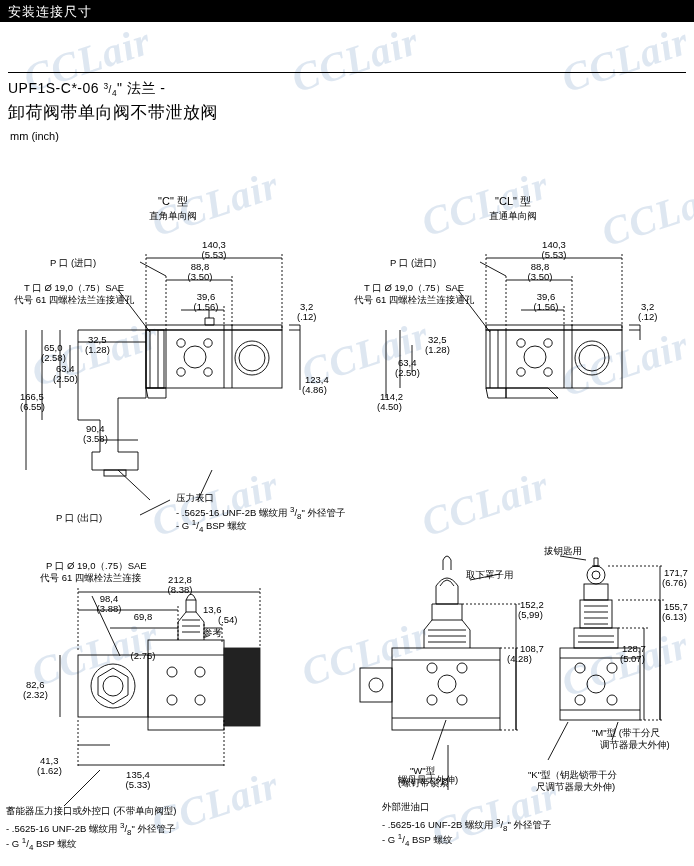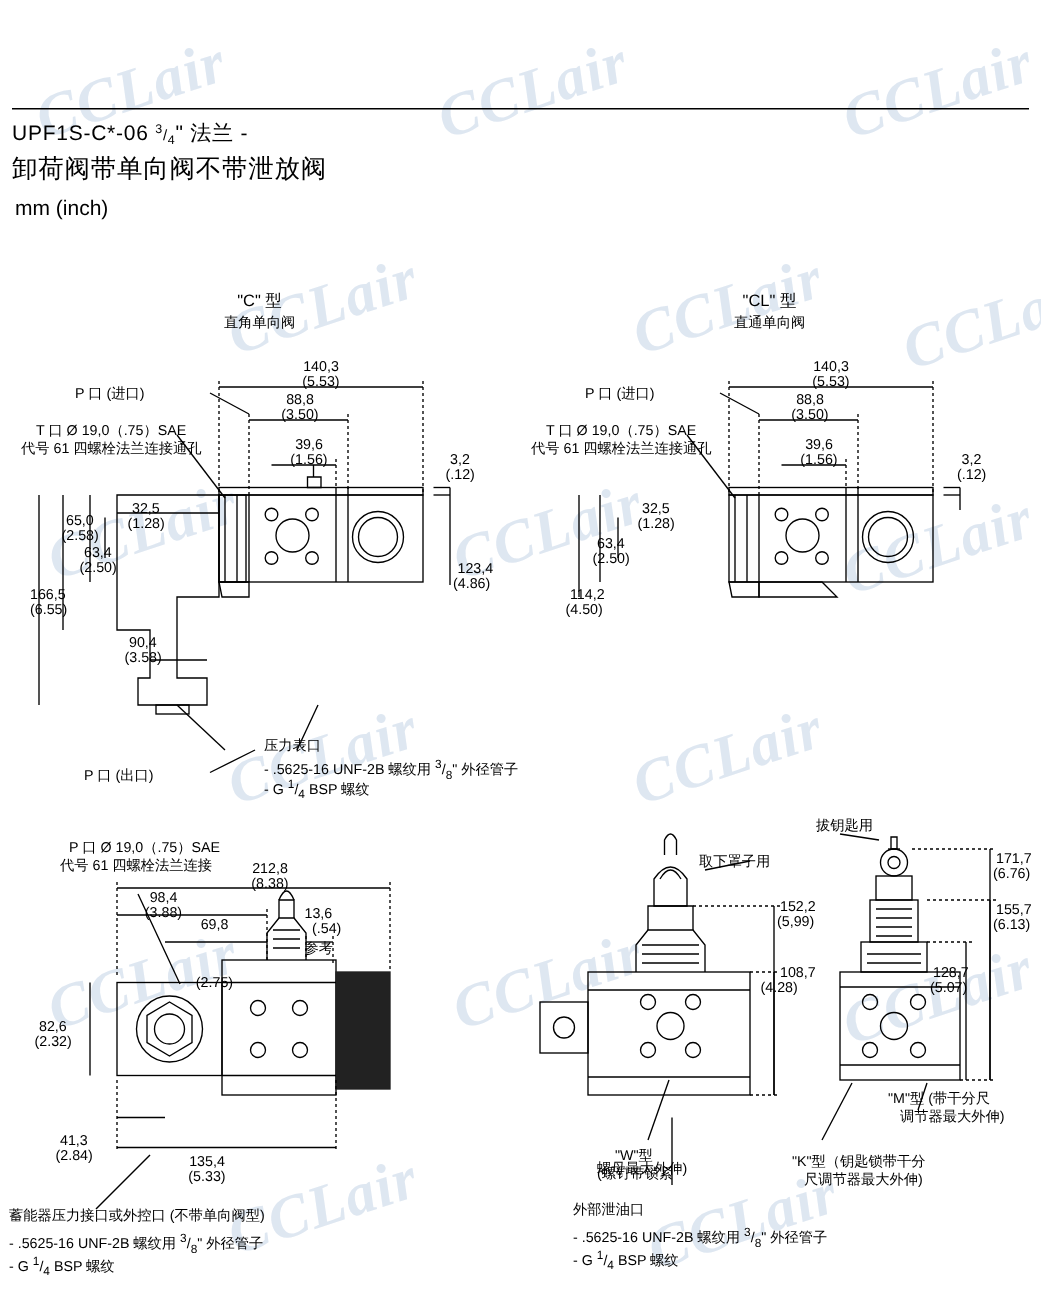--- a/index.html
+++ b/index.html
@@ -24,21 +24,21 @@
 
   
   .title{
     position:absolute;left:8px;top:80px;font-size:14px;letter-spacing:.5px;
   }
   .title .frac{font-size:10px;}
   .subtitle{
     position:absolute;left:8px;top:101px;font-size:17px;letter-spacing:.5px;
   }
   .units{
-    position:absolute;left:10px;top:130px;font-size:14px;
+    position:absolute;left:10px;top:130px;font-size:11px;
   }
   .rule{
     position:absolute;left:8px;top:72px;width:678px;height:1px;background:#000;
   }
 
   
   .wm{
     position:absolute;
     font-family:"Liberation Serif", serif;
     font-style:italic;
@@ -74,20 +74,23 @@
   .lbl.big{font-size:11px;}
   .ctr{text-align:center;}
 
   svg{position:absolute;left:0;top:0;overflow:visible;}
 </style>
 </head>
 <body>
 
 <div class="page">
 
+  <div class="topbar">
+    <span>安装连接尺寸</span>
+  </div>
 
   <div class="wm wm1">CCLair</div>
   <div class="wm wm2">CCLair</div>
   <div class="wm wm3">CCLair</div>
   <div class="wm wm4">CCLair</div>
   <div class="wm wm5">CCLair</div>
   <div class="wm wm6">CCLair</div>
   <div class="wm wm7">CCLair</div>
   <div class="wm wm8">CCLair</div>
   <div class="wm wm9">CCLair</div>
@@ -356,26 +359,26 @@
   <div class="lbl cn" style="left:46px;top:561px;">P 口 Ø 19,0（.75）SAE</div>
   <div class="lbl cn" style="left:40px;top:573px;">代号 61 四螺栓法兰连接</div>
 
   <div class="lbl ctr" style="left:150px;top:575px;width:60px;">212,8</div>
   <div class="lbl ctr" style="left:150px;top:585px;width:60px;">(8.38)</div>
   <div class="lbl ctr" style="left:82px;top:594px;width:54px;">98,4</div>
   <div class="lbl ctr" style="left:82px;top:604px;width:54px;">(3.88)</div>
   <div class="lbl ctr" style="left:116px;top:612px;width:54px;">69,8</div>
   <div class="lbl ctr" style="left:116px;top:622px;width:54px;margin-top:29px;">(2.75)</div>
   <div class="lbl" style="left:203px;top:605px;">13,6</div>
-  <div class="lbl" style="left:198px;top:615px;padding-left:10px;">(.54)</div>
+  <div class="lbl" style="left:208px;top:615px;padding-left:10px;">(.54)</div>
   <div class="lbl cn" style="left:203px;top:628px;">参考</div>
   <div class="lbl" style="left:26px;top:680px;">82,6</div>
   <div class="lbl" style="left:23px;top:690px;">(2.32)</div>
   <div class="lbl" style="left:40px;top:756px;">41,3</div>
-  <div class="lbl" style="left:37px;top:766px;">(2.84)</div>
+  <div class="lbl" style="left:37px;top:766px;">(1.62)</div>
   <div class="lbl ctr" style="left:110px;top:770px;width:56px;">135,4</div>
   <div class="lbl ctr" style="left:110px;top:780px;width:56px;">(5.33)</div>
 
   <div class="lbl cn" style="left:6px;top:806px;">蓄能器压力接口或外控口 (不带单向阀型)</div>
   <div class="lbl cn" style="left:6px;top:821px;"><span>- .5625-16 UNF-2B 螺纹用 </span><sup>3</sup>/<sub>8</sub><span>" 外径管子</span></div>
   <div class="lbl cn" style="left:6px;top:836px;"><span>- G </span><sup>1</sup>/<sub>4</sub><span> BSP 螺纹</span></div>
 
   <div class="lbl cn" style="left:466px;top:570px;">取下罩子用</div>
   <div class="lbl" style="left:520px;top:600px;">152,2</div>
   <div class="lbl" style="left:518px;top:610px;">(5,99)</div>

